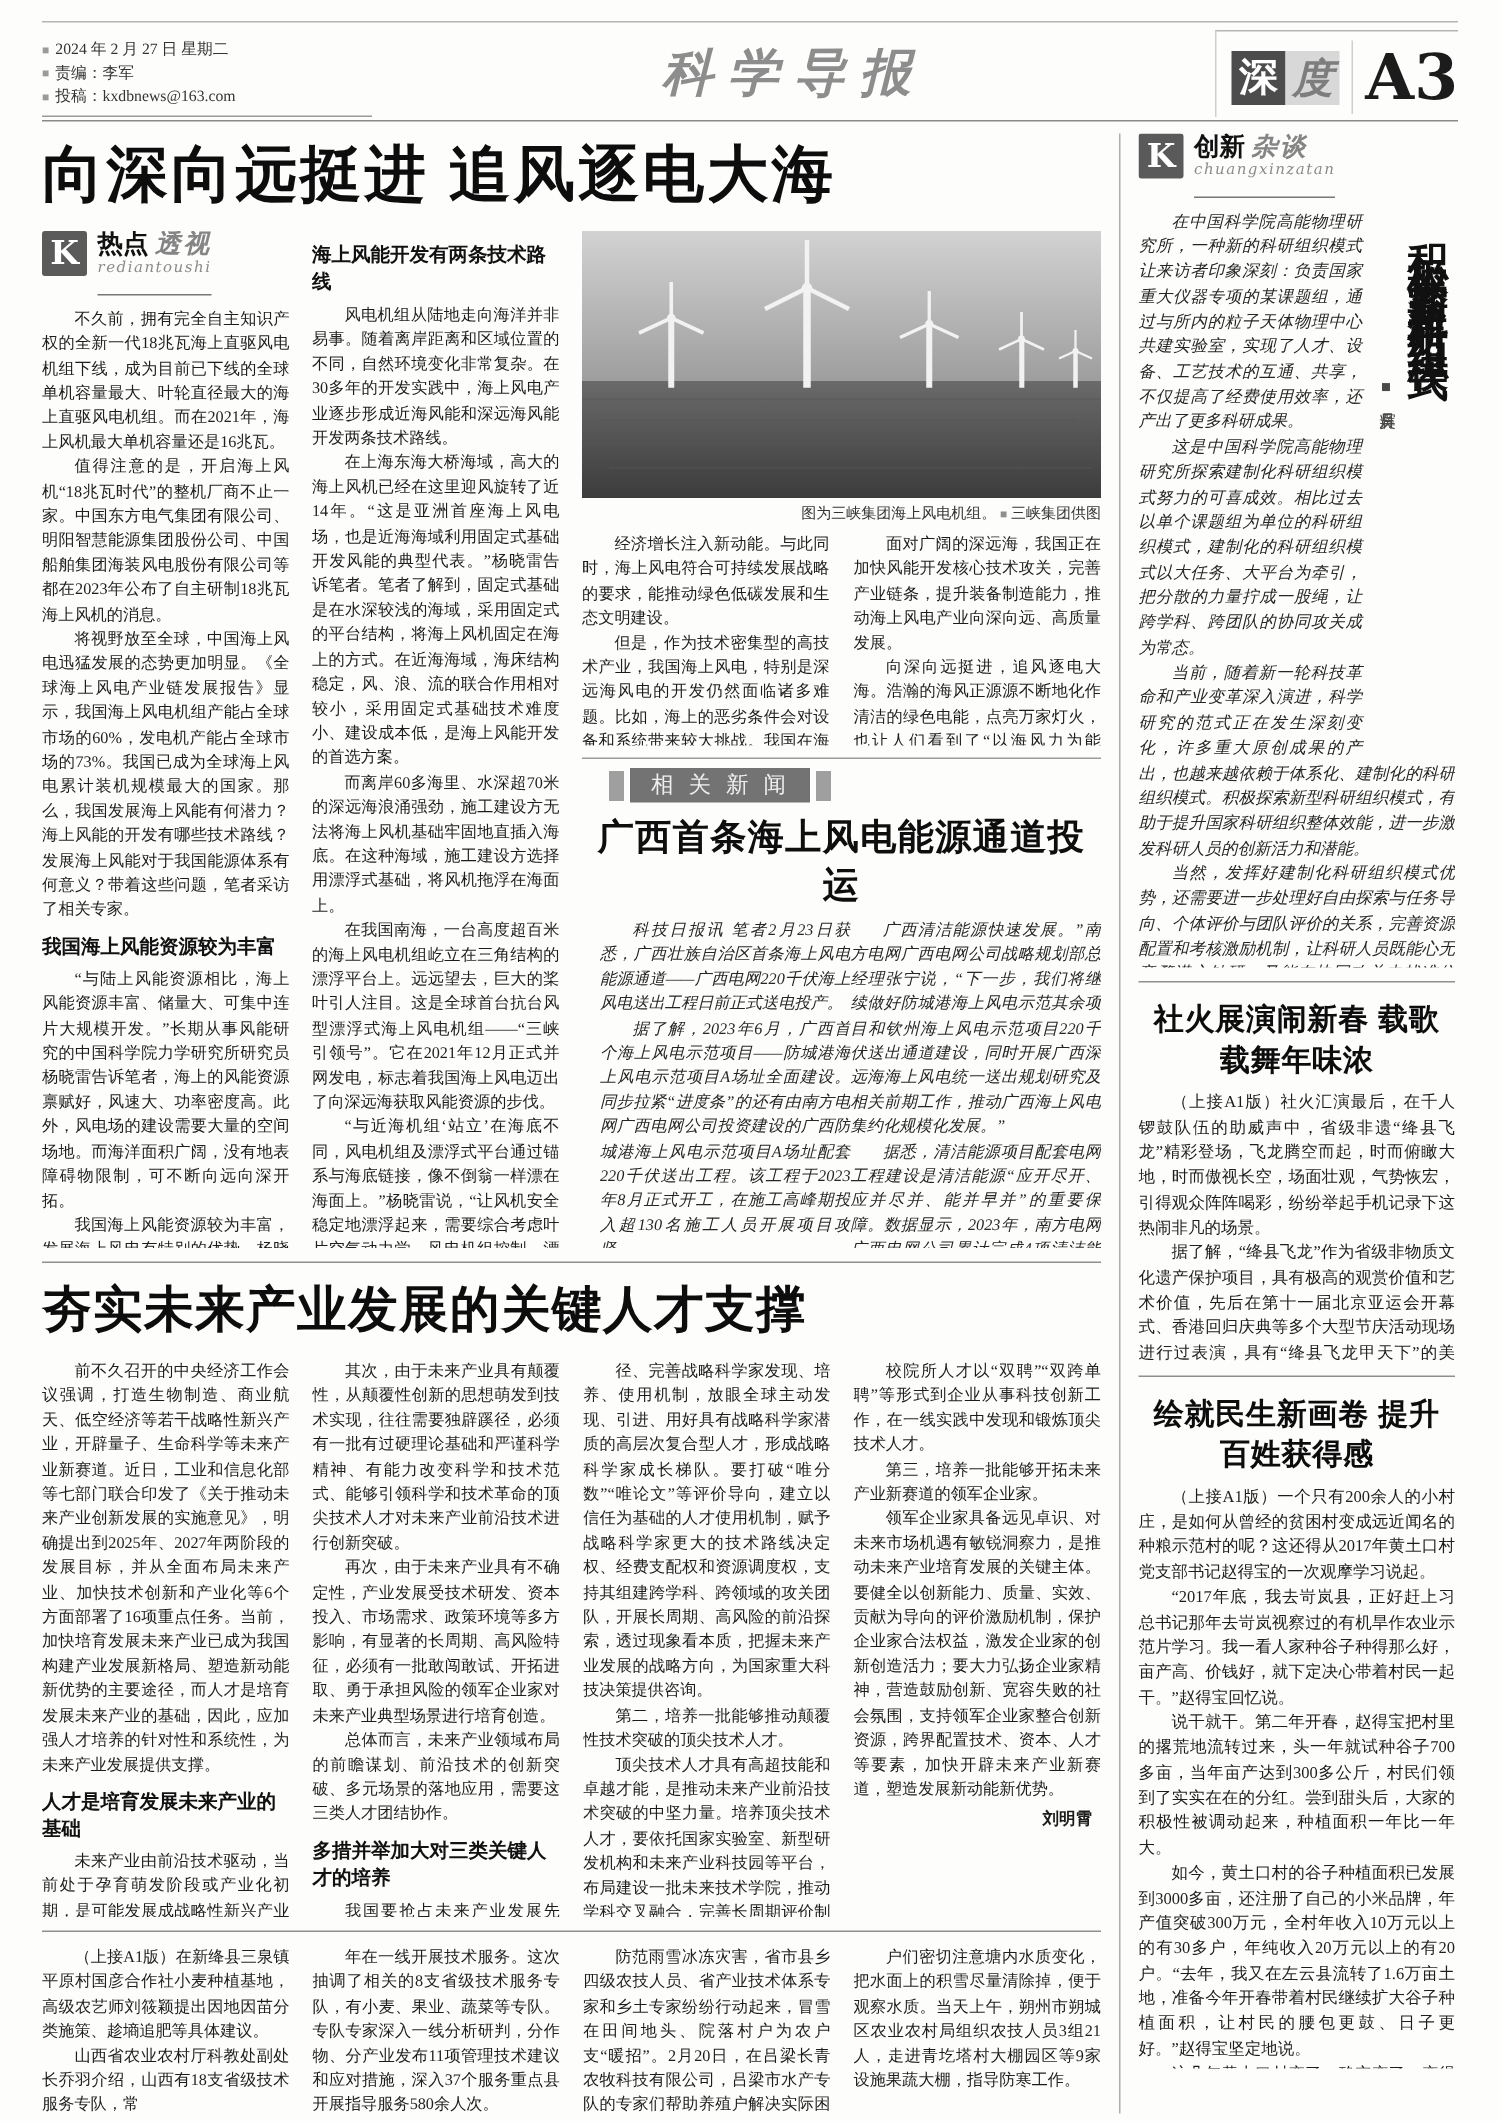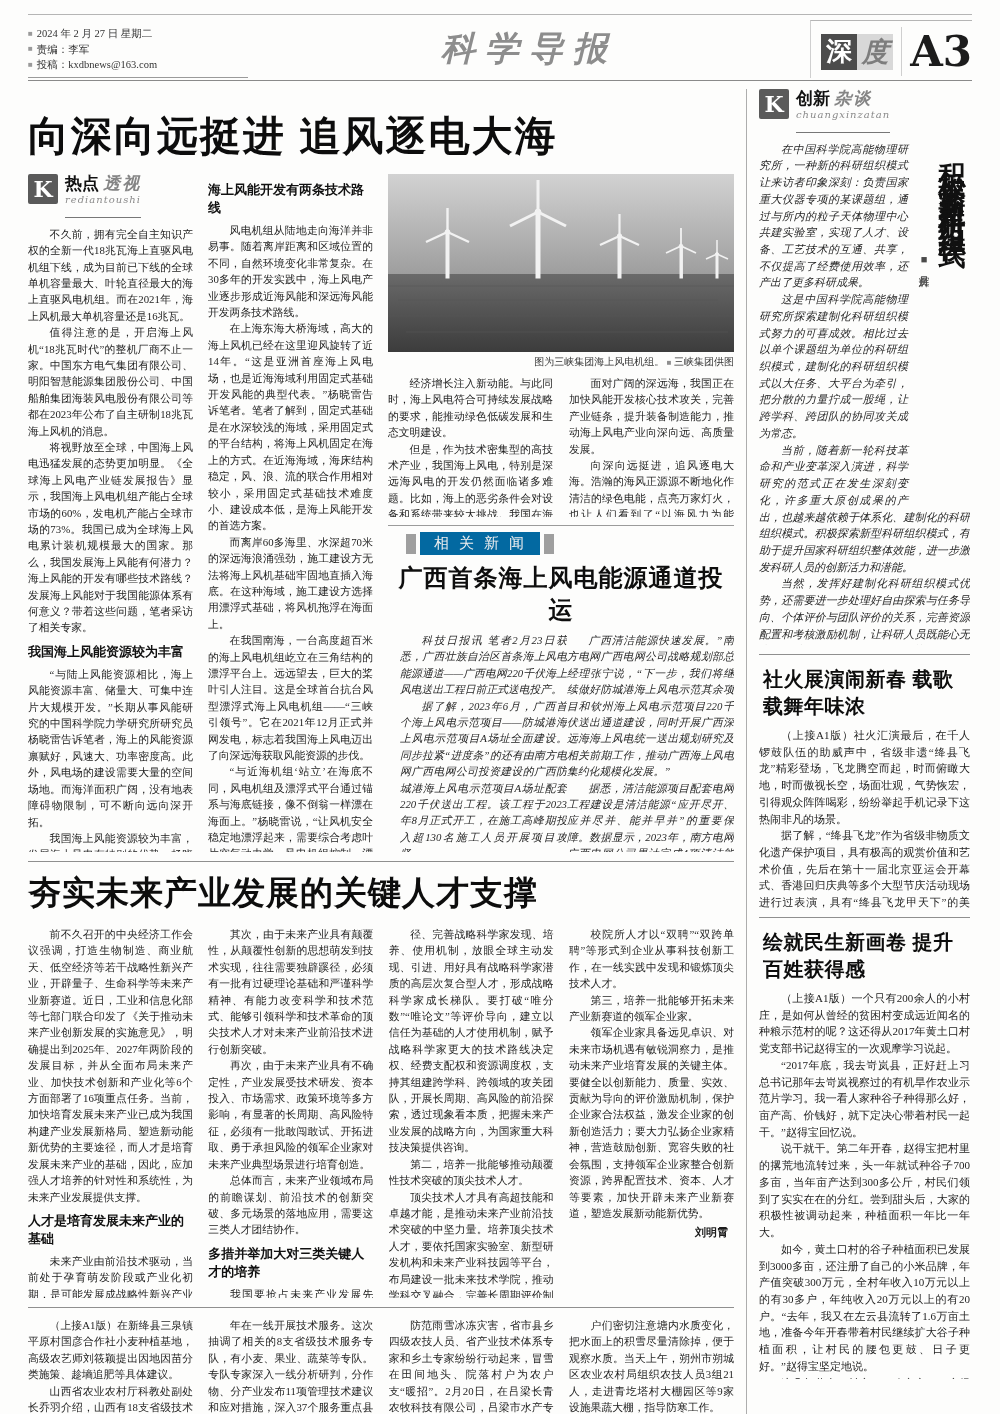--- a/index.html
+++ b/index.html
@@ -38,55 +38,55 @@
   .kbadge { display:flex; align-items:flex-start; margin-bottom:8px; }
   .kbox { width:30px; height:30px; background:#5a5a5a; color:#fff; font-family:"DejaVu Serif",serif; font-weight:bold;
     font-size:22px; display:flex; align-items:center; justify-content:center; border-radius:2px; }
   .ktitles { margin-left:7px; border-bottom:1px solid #777; padding-bottom:12px; }
   .ktitle-row { font-size:17px; line-height:1.1; }
   .kbold { font-family:"Liberation Sans",sans-serif; font-weight:bold; color:#111; }
   .kscript { font-family:"DejaVu Serif",serif; font-style:italic; color:#858585; font-weight:bold; letter-spacing:2px; }
   .kpinyin { font-family:"DejaVu Serif",serif; font-style:italic; color:#8a8a8a; font-size:10px; letter-spacing:1px; }
   
   .main-headline { font-family:"Liberation Sans",sans-serif; font-weight:bold; font-size:41px; letter-spacing:2px;
-    color:#0d0d0d; margin:20px 0 10px; white-space:nowrap; }
+    color:#0d0d0d; margin:0 0 10px; white-space:nowrap; }
   .top-body { height:678px; }
   .top-body .col { height:678px; }
   .right-sub { width:346px; height:678px; overflow:hidden; }
   figure { width:346px; }
   .photo-svg { display:block; width:346px; height:178px; background:#bdbdbd; }
   .caption { font-size:10px; color:#333; text-align:right; margin:3px 0 6px; }
   .caption .sq { color:#8f8f8f; font-size:8px; }
   .sub-two { display:flex; justify-content:space-between; height:142px; overflow:hidden; }
   .sub-two .col { height:142px; }
   
   .related { border-top:1px solid #9b9b9b; border-bottom:1px solid #9b9b9b; margin-top:8px; padding:6px 0 4px; height:336px; overflow:hidden; }
   .rel-badge { display:flex; align-items:center; justify-content:flex-start; margin-left:18px; }
   .rel-sq { width:10px; height:20px; background:#9f9f9f; }
-  .rel-bar { background:#0369a1; color:#efefef; font-family:"Liberation Sans",sans-serif; font-size:15px;
+  .rel-bar { background:#737373; color:#efefef; font-family:"Liberation Sans",sans-serif; font-size:15px;
     letter-spacing:10px; padding:2px 6px 2px 14px; margin:0 4px;text-align:center; }
   .rel-headline { font-family:"Liberation Sans",sans-serif; font-weight:bold; font-size:24px; text-align:center;
     letter-spacing:1px; margin:7px 0 6px; color:#0e0e0e; }
   .rel-cols { display:flex; justify-content:flex-end; height:252px; overflow:hidden; }
   .rel-col { width:167px; height:252px; overflow:hidden; }
   
   .talent-headline { font-family:"Liberation Sans",sans-serif; font-weight:bold; font-size:33px; letter-spacing:1px; margin:4px 0 10px; color:#0d0d0d; }
   .talent-body { height:372px; }
   .talent-body .col { height:372px; }
   .nongji-headline { font-family:"Liberation Sans",sans-serif; font-weight:bold; font-size:24px; letter-spacing:1px; margin:2px 0 8px; color:#0d0d0d; }
   .nongji-body { height:112px; }
   .nongji-body .col { height:112px; }
   
   .essay { height:556px; overflow:hidden; }
   .vblock { float:right; height:344px; margin:2px 0 6px 8px; display:flex; }
   .vby { writing-mode:vertical-rl; font-size:11px; color:#4a4a4a; margin-top:110px; margin-right:3px; }
   .vtitle { writing-mode:vertical-rl; font-family:"Liberation Sans",sans-serif; font-weight:bold; font-size:27px;
     letter-spacing:7px; color:#111; }
   .side-art { overflow:hidden; }
-  .side-headline { font-family:"Liberation Sans",sans-serif; font-weight:bold; font-size:20px; letter-spacing:0.5px; margin:2px 4px 7px; color:#0d0d0d; }
+  .side-headline { font-family:"Liberation Sans",sans-serif; font-weight:bold; font-size:20px; letter-spacing:0.5px; margin:2px 4px 7px; color:#0d0d0d;text-align:center; }
   .shehuo { height:244px; }
   .minsheng { height:452px; }
   .side-art .para, .essay .para { font-size:11px; }
 </style>
 </head>
 <body>
 
 <div class="page">
 
   <div class="header">

